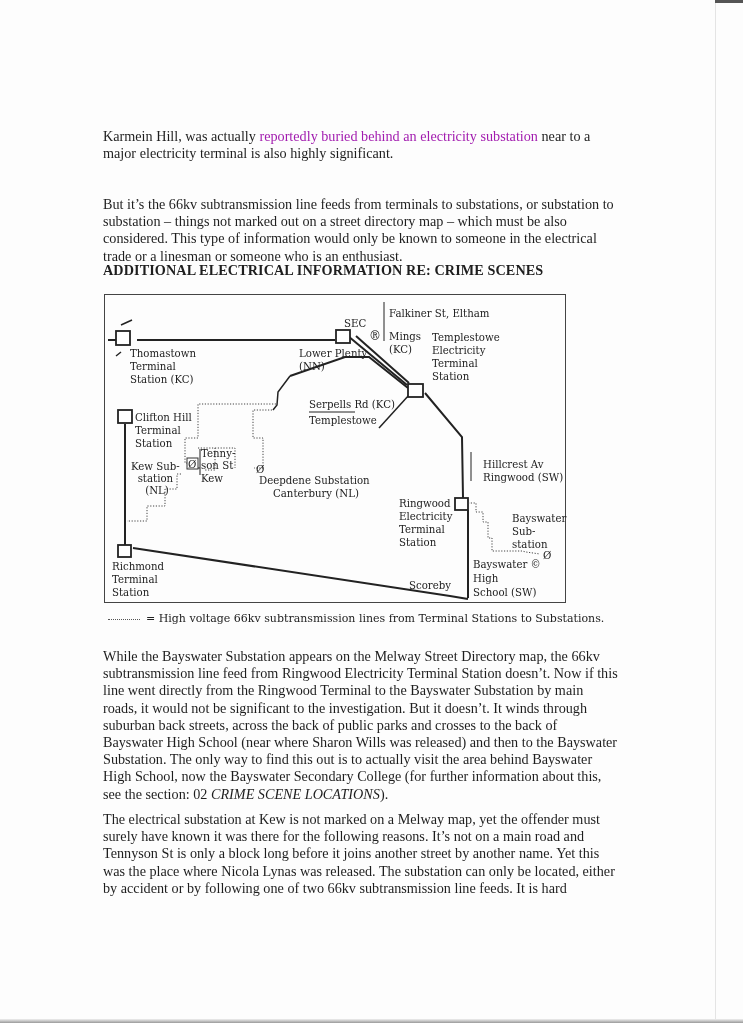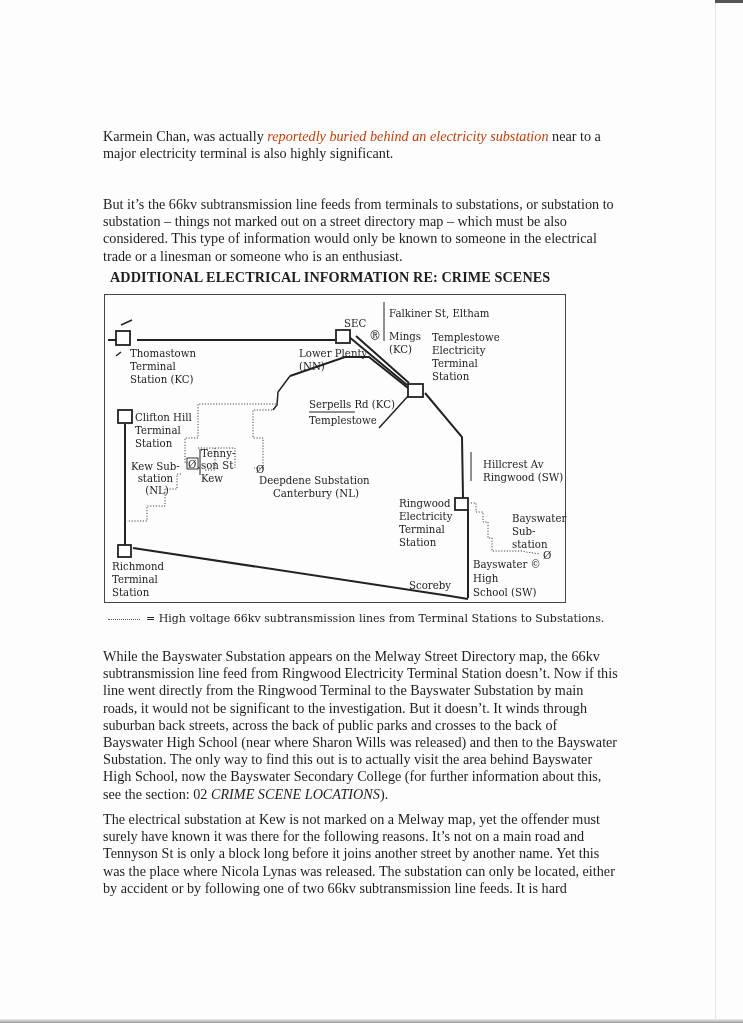--- a/index.html
+++ b/index.html
@@ -10,42 +10,42 @@
     color: #1e1e1e;
   }
   .page-edge-right { position: absolute; left: 715px; top: 0; width: 1px; height: 1023px; background: #e4e4e4; }
   .page-edge-top { position: absolute; left: 715px; top: 0; width: 28px; height: 3px; background: #555; }
   .page-edge-bottom { position: absolute; left: 0; top: 1019px; width: 743px; height: 4px; background: linear-gradient(#f0f0f0, #9a9a9a); }
   .text-block {
     position: absolute; left: 103px; width: 515px;
     font-size: 14.2px; line-height: 17.2px;
     margin: 0;
   }
-  .link { color: #c2410c; font-style: italic; }
+  .link { color: #a21caf; }
   .heading {
     position: absolute; left: 103px; top: 262px;
-    font-size: 14.2px; font-weight: bold; margin: 7px; letter-spacing: 0.1px;
+    font-size: 14.2px; font-weight: bold; margin: 0; letter-spacing: 0.1px;
   }
   .diagram { position: absolute; left: 0; top: 0; }
   .diagram text { font-family: "DejaVu Serif", serif; font-size: 10.2px; fill: #222; }
   .legend {
     position: absolute; left: 108px; top: 612px;
     font-family: "DejaVu Serif", serif; font-size: 11px; color: #222;
   }
   .legend-line { display: inline-block; width: 32px; border-top: 1px dotted #555; vertical-align: middle; margin-right: 6px; }
   em { }
 </style>
 </head>
 <body>
 
 <div class="page-edge-right"></div>
 <div class="page-edge-top"></div>
 <div class="page-edge-bottom"></div>
 
-<p class="text-block" style="top:128px;"><span>Karmein Chan, was actually </span><span class="link">reportedly buried behind an electricity substation</span><span> near to a major electricity terminal is also highly significant.</span></p>
+<p class="text-block" style="top:128px;"><span>Karmein Hill, was actually </span><span class="link">reportedly buried behind an electricity substation</span><span> near to a major electricity terminal is also highly significant.</span></p>
 
 <p class="text-block" style="top:196px;">But it’s the 66kv subtransmission line feeds from terminals to substations, or substation to substation – things not marked out on a street directory map – which must be also considered.  This type of information would only be known to someone in the electrical trade or a linesman or someone who is an enthusiast.</p>
 
 <h3 class="heading">ADDITIONAL ELECTRICAL INFORMATION RE: CRIME SCENES</h3>
 
 <svg class="diagram" width="743" height="640">
 
   <rect x="104.5" y="294.5" width="461" height="308" fill="none" stroke="#444" stroke-width="1"></rect>
 
   <g stroke="#222" stroke-width="2" fill="none">

